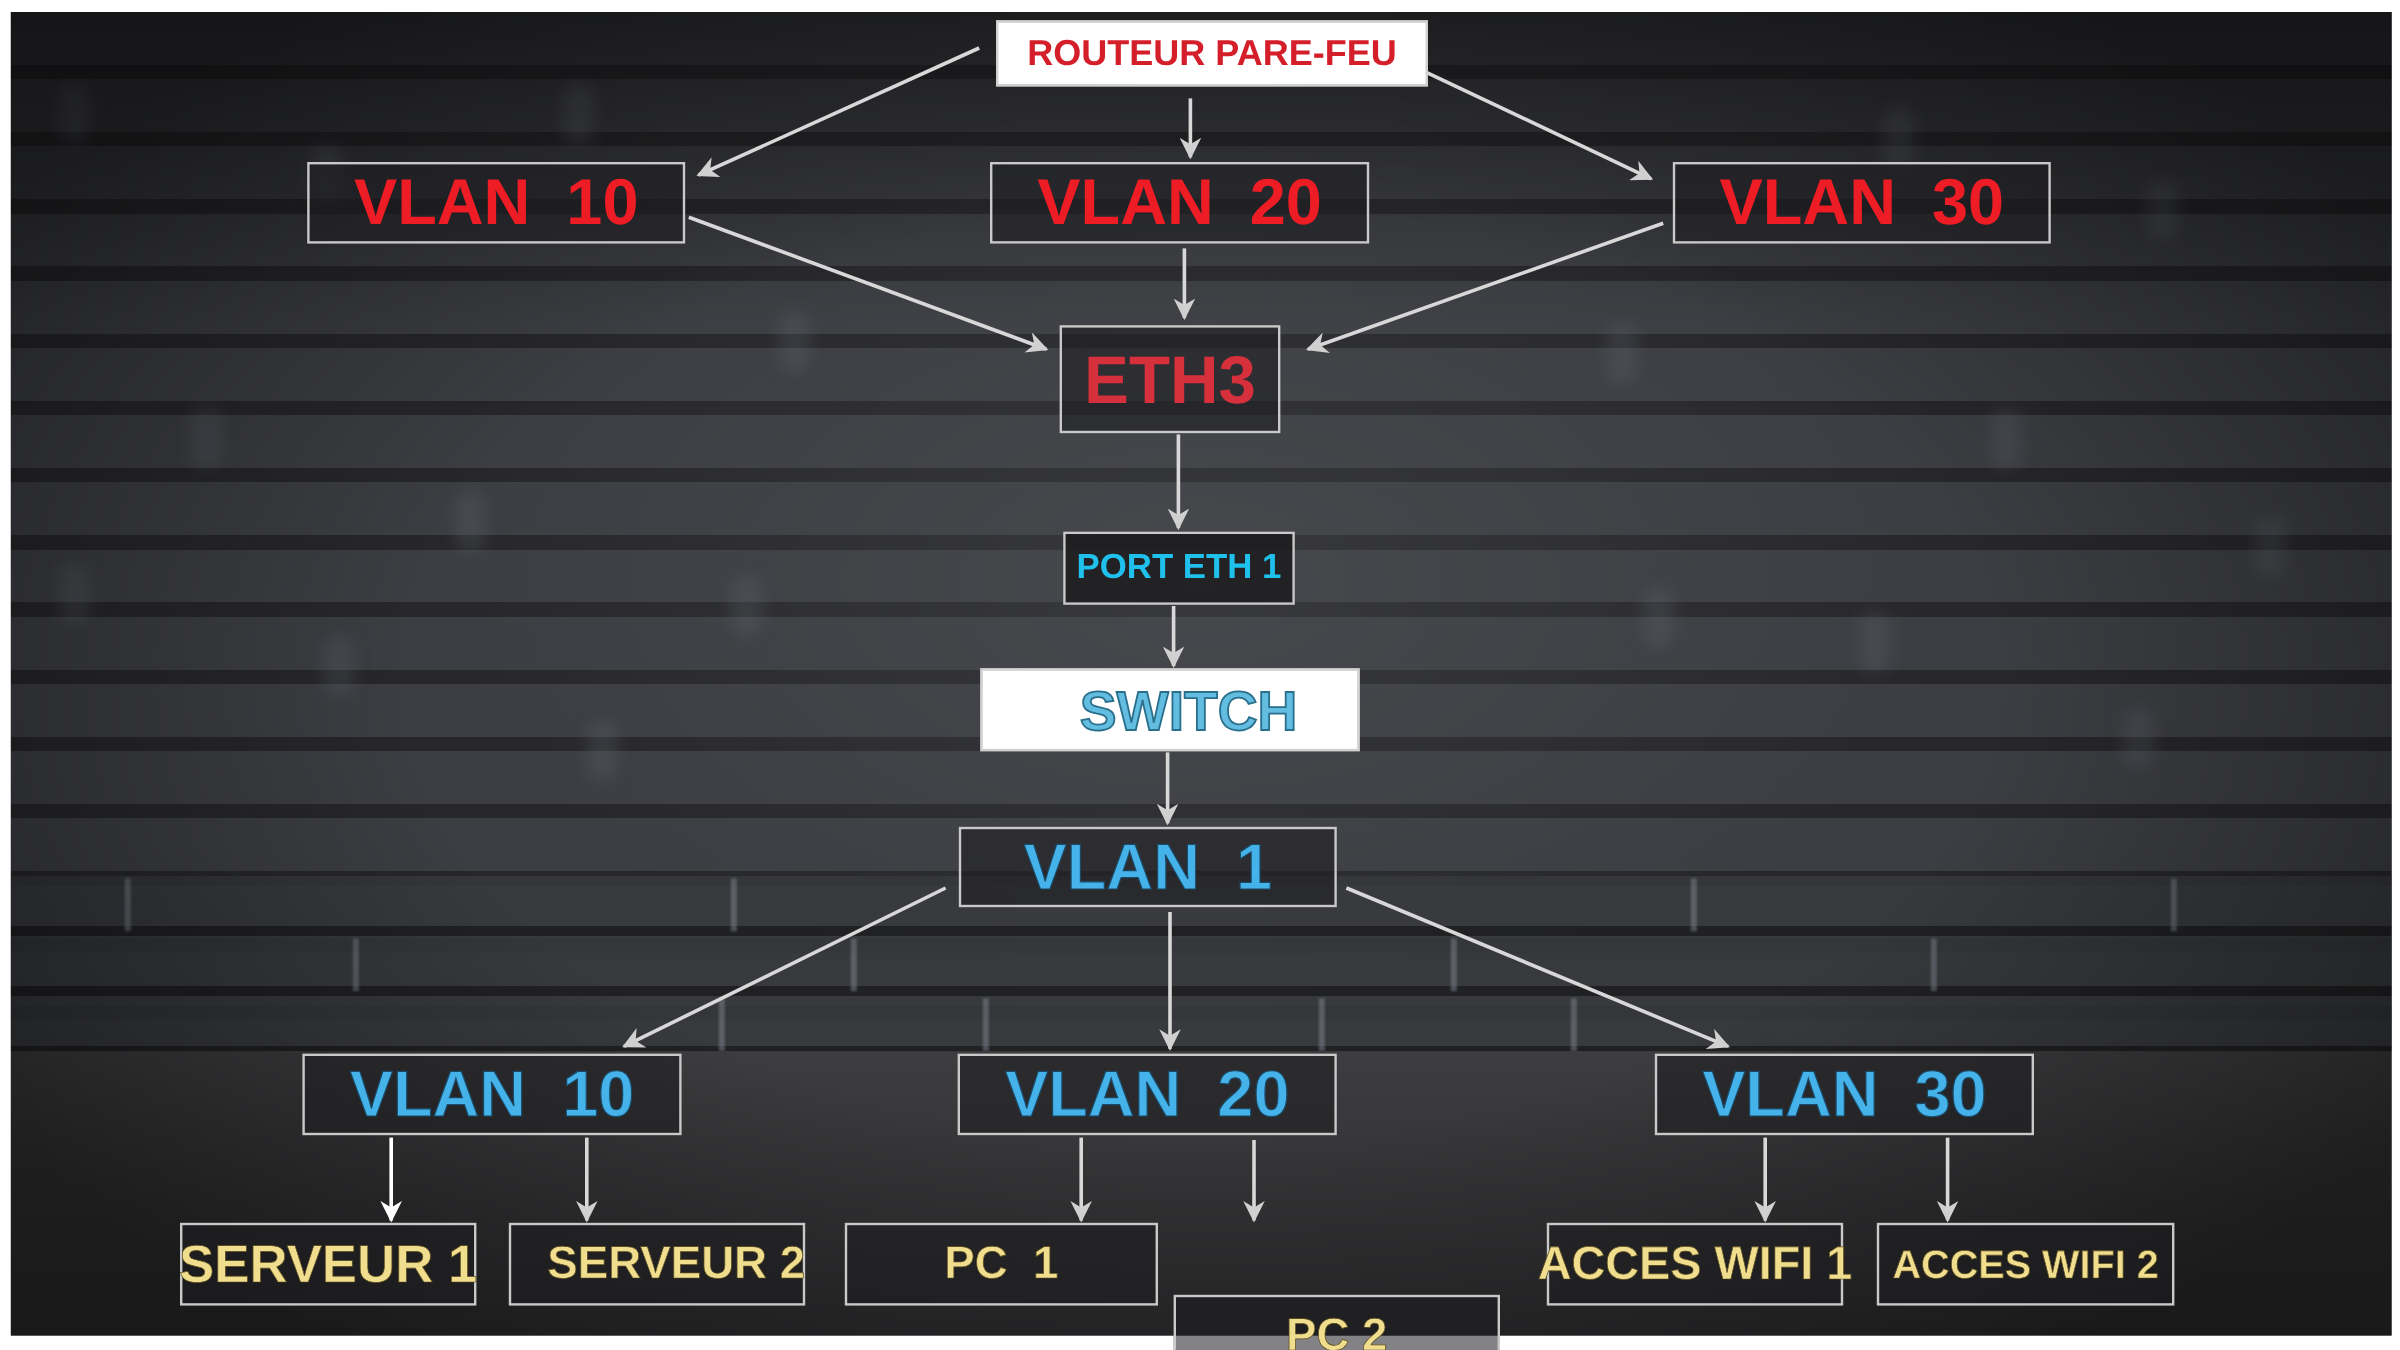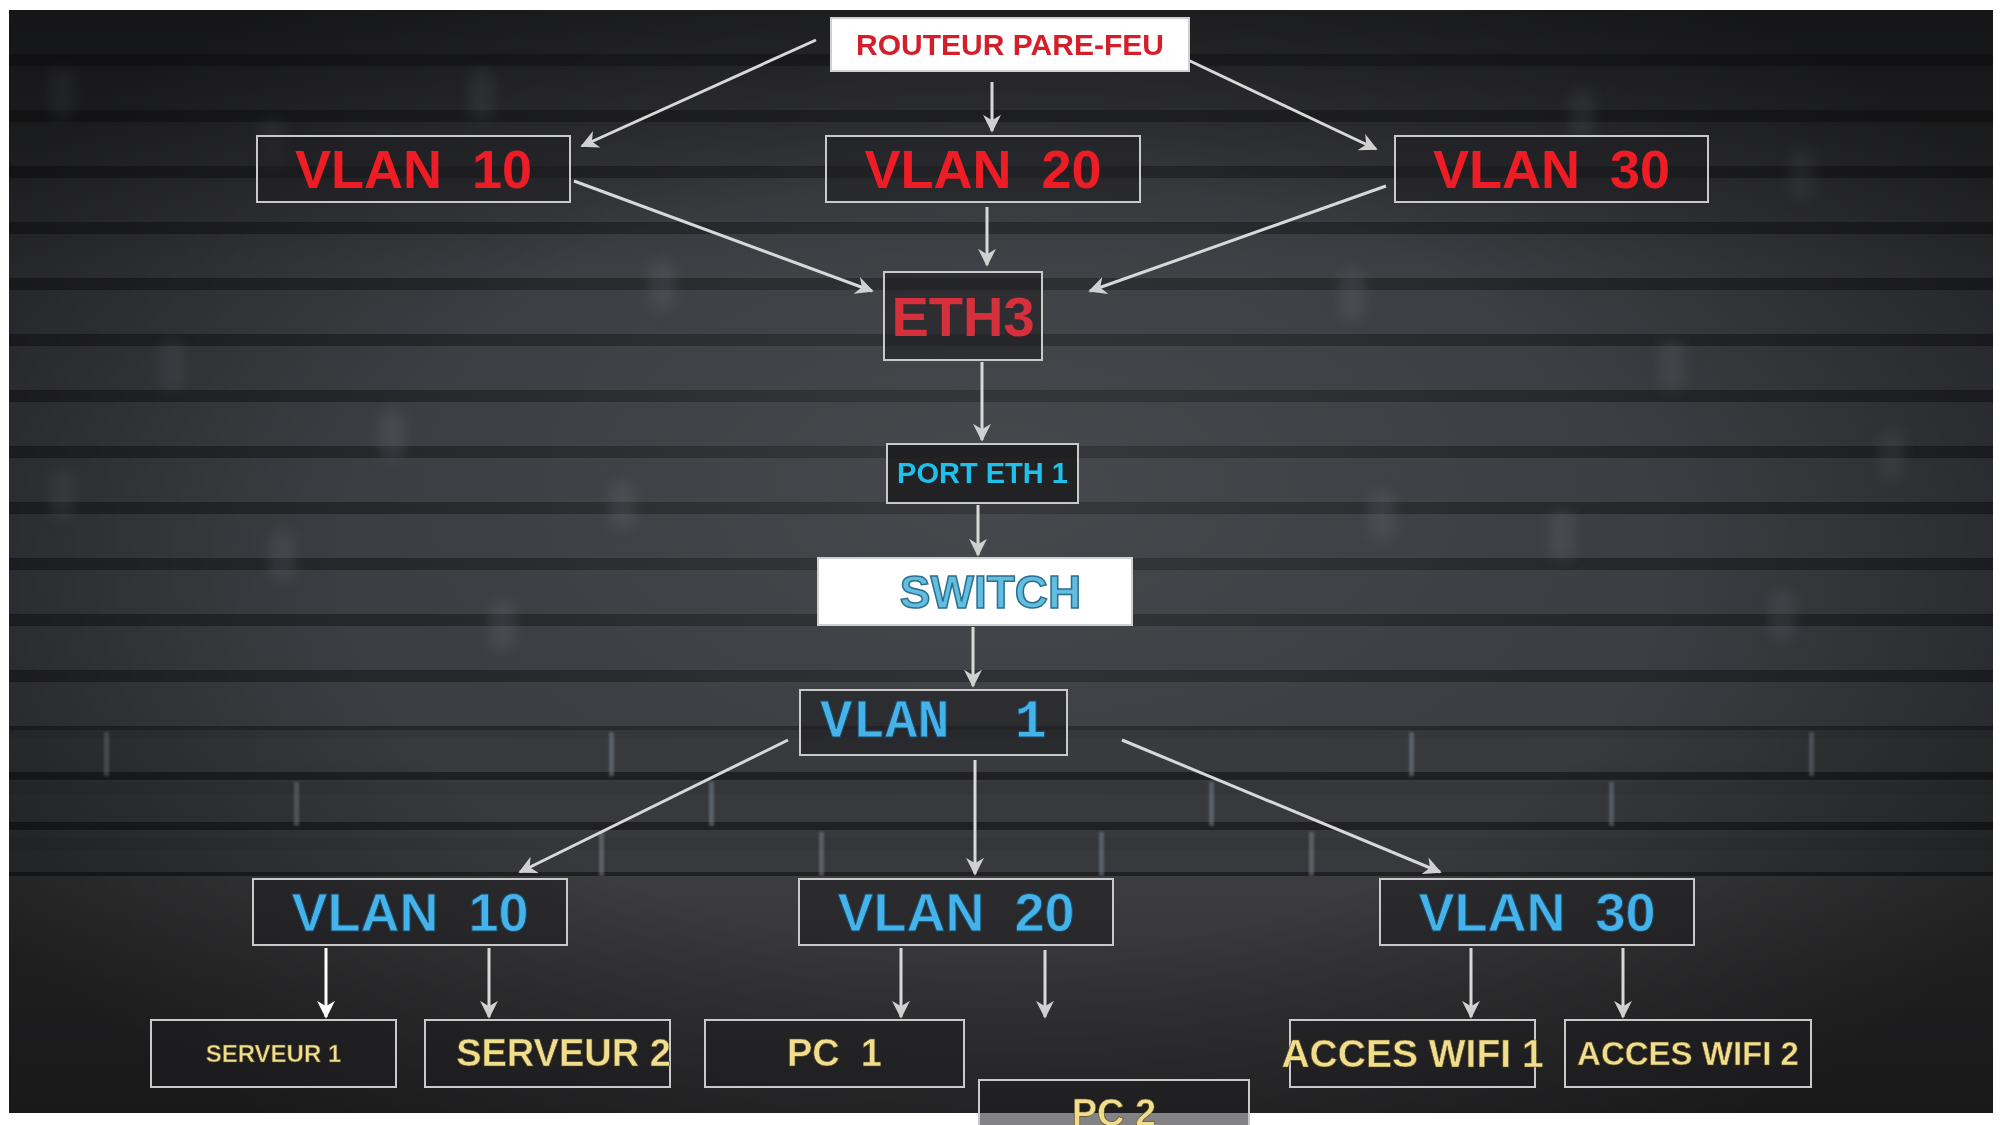--- a/index.html
+++ b/index.html
@@ -132,48 +132,48 @@
 <div class="node" style="left:256px;top:135px;width:315px;height:68px;">
   <span class="red" style="font-size:54px;">VLAN  10</span>
 </div>
 <div class="node" style="left:825px;top:135px;width:316px;height:68px;">
   <span class="red" style="font-size:54px;">VLAN  20</span>
 </div>
 <div class="node" style="left:1394px;top:135px;width:315px;height:68px;">
   <span class="red" style="font-size:54px;">VLAN  30</span>
 </div>
 
-<div class="node" style="left:883px;top:271px;width:160px;height:90px;">
+<div class="node" style="left:883px;top:271px;width:184px;height:90px;">
   <span class="red-eth" style="font-size:56px;">ETH3</span>
 </div>
 
 <div class="node" style="left:886px;top:443px;width:193px;height:61px;background:rgba(28,28,31,0.85);">
   <span class="cyan" style="font-size:29px;">PORT ETH 1</span>
 </div>
 
 <div class="node white-box" style="left:817px;top:557px;width:316px;height:69px;padding-left:31px;">
   <span class="switch-text" style="font-size:46px;">SWITCH</span>
 </div>
 
-<div class="node" style="left:799px;top:689px;width:269px;height:67px;font-family:Liberation Mono, monospace;">
+<div class="node" style="left:799px;top:689px;width:315px;height:67px;">
   <span class="blue" style="font-size:54px;">VLAN  1</span>
 </div>
 
 <div class="node" style="left:252px;top:878px;width:316px;height:68px;">
   <span class="blue" style="font-size:54px;">VLAN  10</span>
 </div>
 <div class="node" style="left:798px;top:878px;width:316px;height:68px;">
   <span class="blue" style="font-size:54px;">VLAN  20</span>
 </div>
 <div class="node" style="left:1379px;top:878px;width:316px;height:68px;">
   <span class="blue" style="font-size:54px;">VLAN  30</span>
 </div>
 
 <div class="node" style="left:150px;top:1019px;width:247px;height:69px;">
-  <span class="yellow" style="font-size:24px;text-align:right;">SERVEUR 1</span>
+  <span class="yellow" style="font-size:44px;text-align:right;">SERVEUR 1</span>
 </div>
 <div class="node" style="left:424px;top:1019px;width:247px;height:69px;padding-left:32px;">
   <span class="yellow" style="font-size:38px;">SERVEUR 2</span>
 </div>
 <div class="node" style="left:704px;top:1019px;width:261px;height:69px;">
   <span class="yellow" style="font-size:38px;">PC  1</span>
 </div>
 <div class="node" style="left:978px;top:1079px;width:272px;height:69px;">
   <span class="yellow" style="font-size:38px;">PC 2</span>
 </div>

